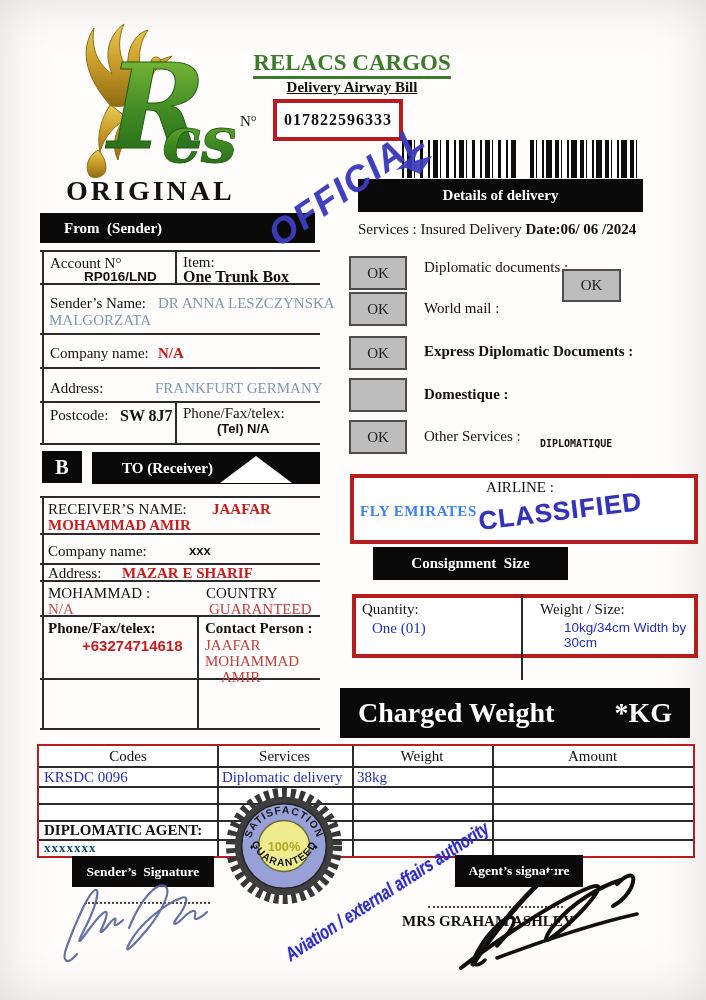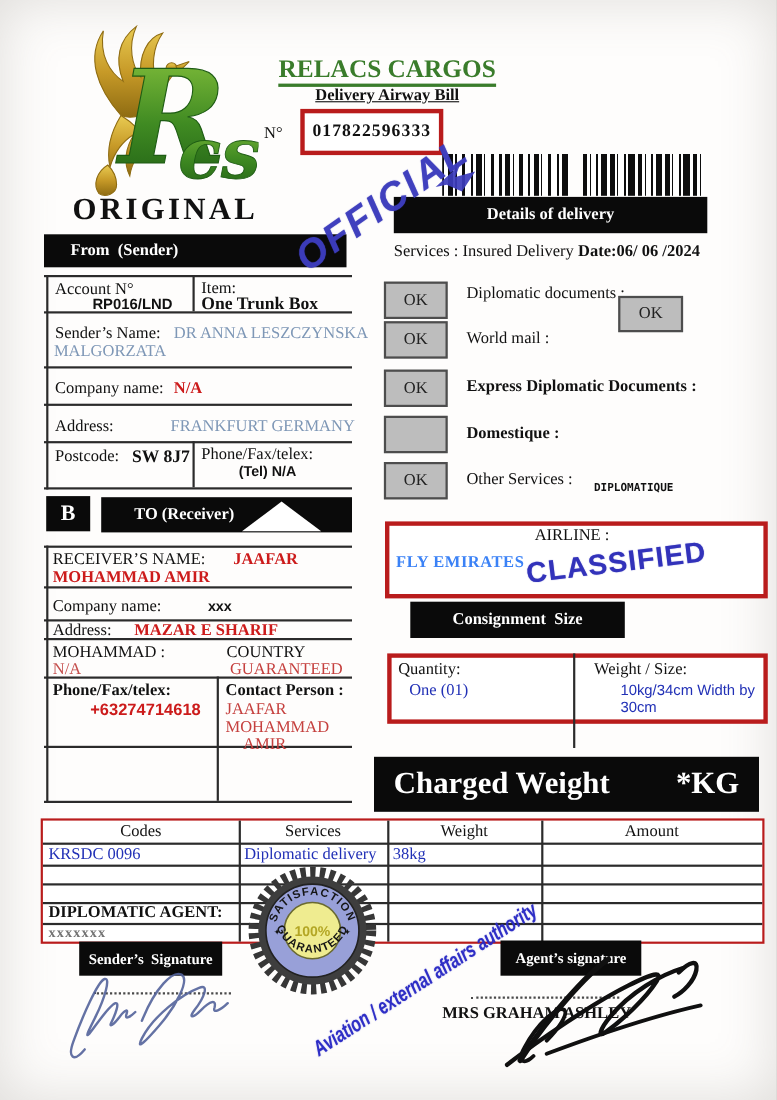--- a/index.html
+++ b/index.html
@@ -240,21 +240,21 @@
     <div class="txt" style="left:178px;top:2px;width:135px;text-align:center;">Services</div>
     <div class="txt" style="left:313px;top:2px;width:140px;text-align:center;">Weight</div>
     <div class="txt" style="left:453px;top:2px;width:201px;text-align:center;">Amount</div>
 
     <div class="txt blue" style="left:5px;top:23px;">KRSDC 0096</div>
     <div class="txt blue" style="left:183px;top:23px;">Diplomatic delivery</div>
     <div class="txt blue" style="left:318px;top:23px;">38kg</div>
     <div class="txt blue" style="left:458px;top:23px;"></div>
 
     <div class="txt b" style="left:5px;top:76px;">DIPLOMATIC AGENT:</div>
-    <div class="txt b" style="left:5px;top:95px;color:#737373;font-size:13px;letter-spacing:1px;">xxxxxxx</div>
+    <div class="txt b" style="left:5px;top:95px;color:#0c4a6e;font-size:13px;letter-spacing:1px;">xxxxxxx</div>
   </div>
 
   <svg class="abs" style="left:225px;top:787px;width:118px;height:118px;z-index:5;" viewBox="0 0 120 120">
     <circle cx="60" cy="60" r="54" fill="none" stroke="#373737" stroke-width="10" stroke-dasharray="5 4"></circle>
     <circle cx="60" cy="60" r="50" fill="#3e3e3e"></circle>
     <circle cx="60" cy="60" r="43" fill="#98a0d8" stroke="#222" stroke-width="1.5"></circle>
     <circle cx="60" cy="60" r="26" fill="#efec90" stroke="#6a6a30" stroke-width="1.5"></circle>
     <defs>
       <path id="arcTop" d="M25,62 A35,35 0 0 1 95,62"></path>
       <path id="arcBot" d="M27,57 A35,35 0 0 0 93,57"></path>
@@ -265,21 +265,21 @@
     <text font-family="Liberation Sans, sans-serif" font-size="10.5" font-weight="bold" fill="#151515" letter-spacing="1.2">
       <textPath href="#arcBot" startOffset="50%" text-anchor="middle">GUARANTEED</textPath>
     </text>
     <text x="60" y="65" text-anchor="middle" font-family="Liberation Sans, sans-serif" font-size="13" font-weight="bold" fill="#b3a624">100%</text>
     <text x="24" y="64" font-size="8" fill="#151515">✦</text>
     <text x="89" y="64" font-size="8" fill="#151515">✦</text>
   </svg>
 
   <div class="stamp aviation" style="left:287px;top:948px;">Aviation / external affairs authority</div>
 
-  <div class="bar center" style="left:72px;top:856px;width:130px;height:31px;text-align:right;">
+  <div class="bar center" style="left:72px;top:856px;width:142px;height:31px;text-align:right;">
     <span class="pre" style="font-size:13.5px;">Sender’s  Signature</span>
   </div>
   <div class="dotted" style="left:85px;top:902px;width:125px;"></div>
   <svg class="abs" style="left:55px;top:868px;width:170px;height:100px;z-index:6;" viewBox="0 0 170 100">
     <g fill="none" stroke="#54639b" stroke-width="2.2" stroke-linecap="round" opacity="0.9">
       <path d="M22,86 C12,98 6,94 12,78 C20,56 34,24 40,22 C46,20 40,40 32,56 C26,68 22,76 26,72 C34,62 44,46 50,44 C54,43 50,54 46,62 C44,66 48,64 54,56 C58,51 62,48 60,54 C58,60 64,56 68,52"></path>
       <path d="M74,60 C86,30 102,14 110,18 C118,23 104,48 90,64 C78,78 68,88 74,76 C84,56 110,36 126,30 C136,26 130,40 122,50 C116,58 120,58 128,50 C136,42 142,40 140,48 C138,54 146,50 152,44"></path>
     </g>
   </svg>
 

